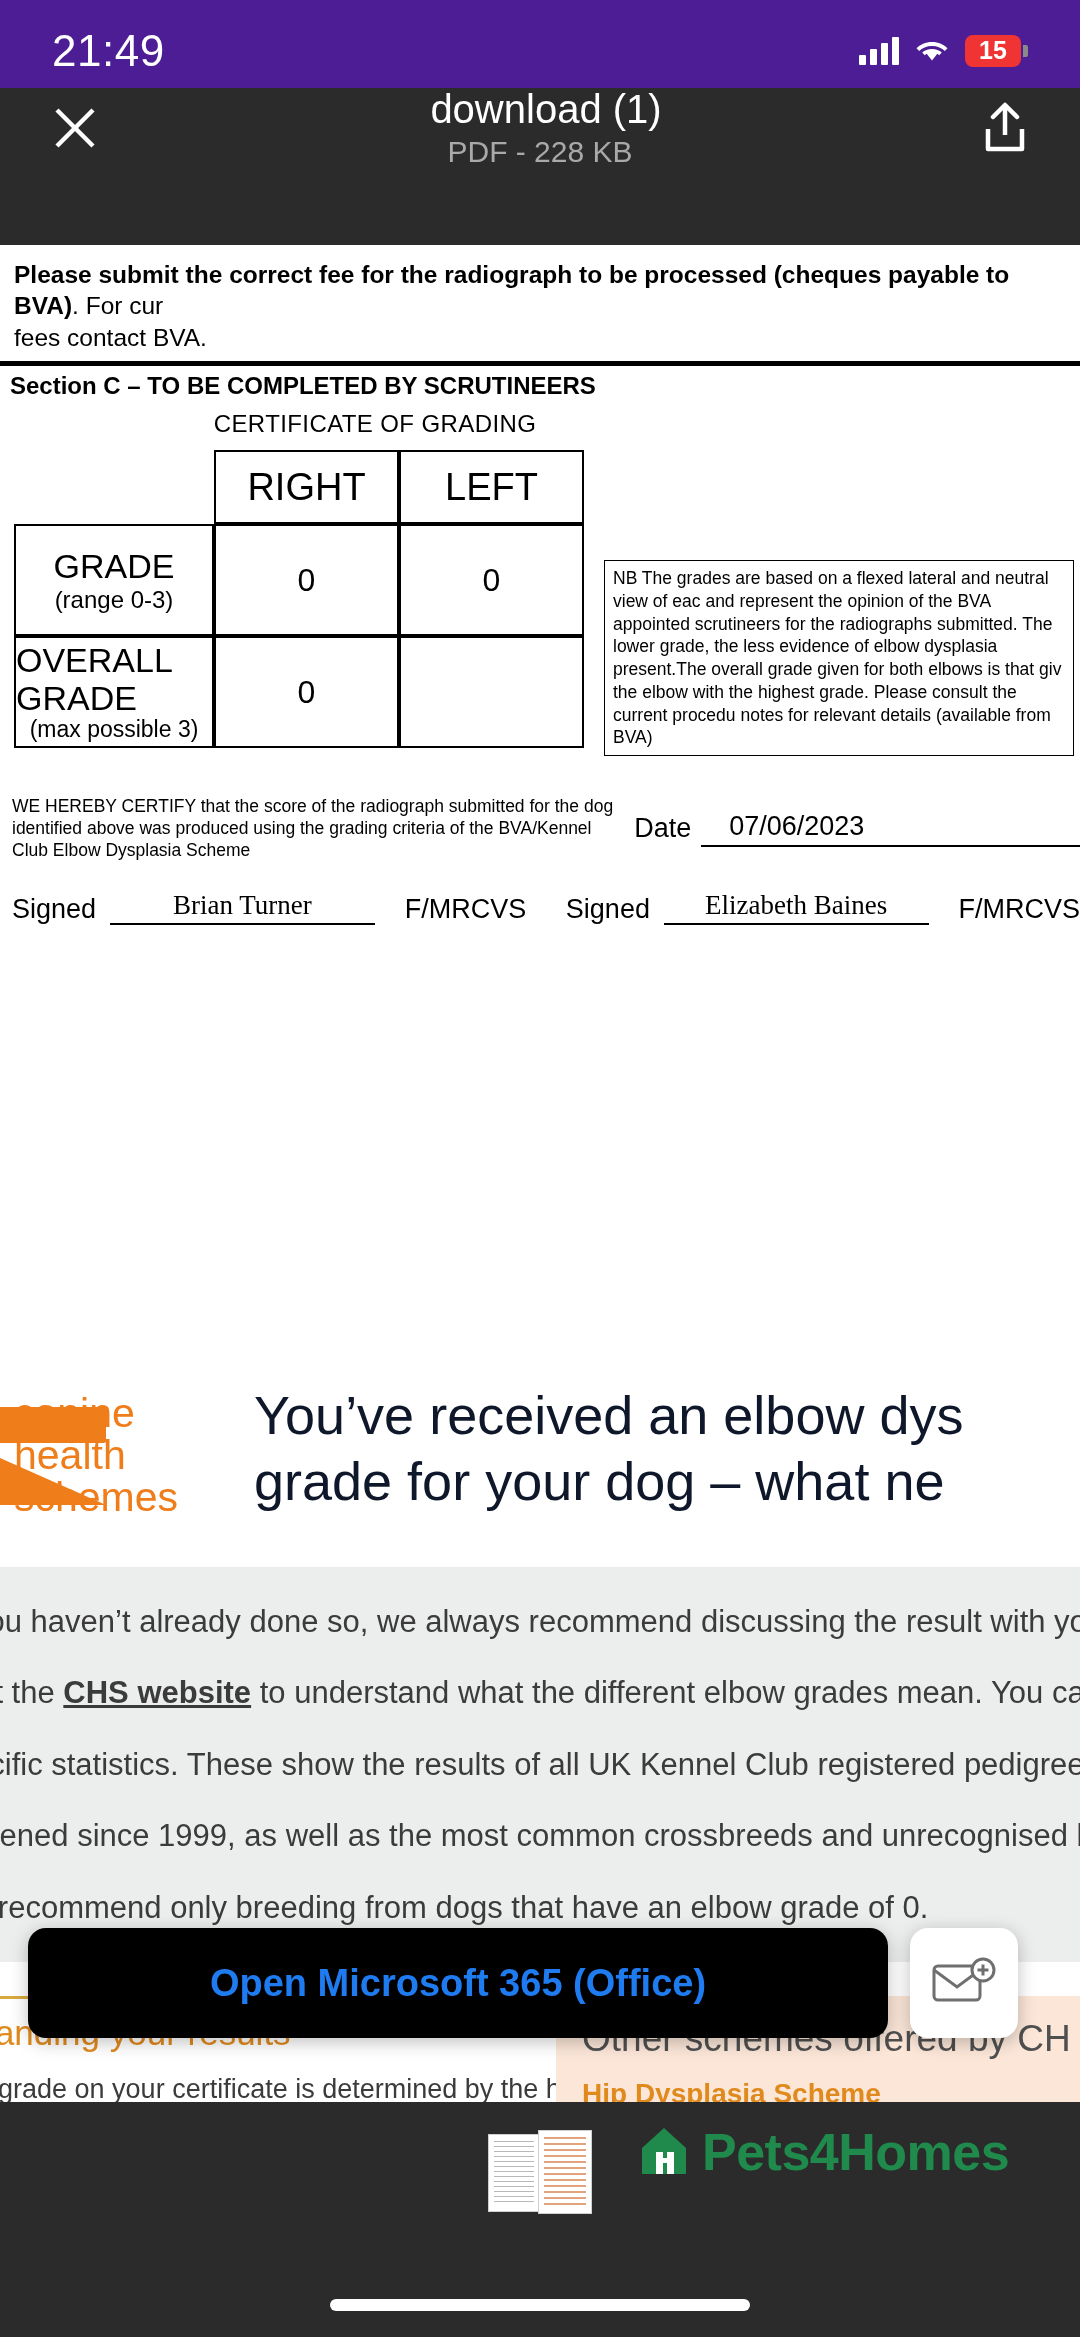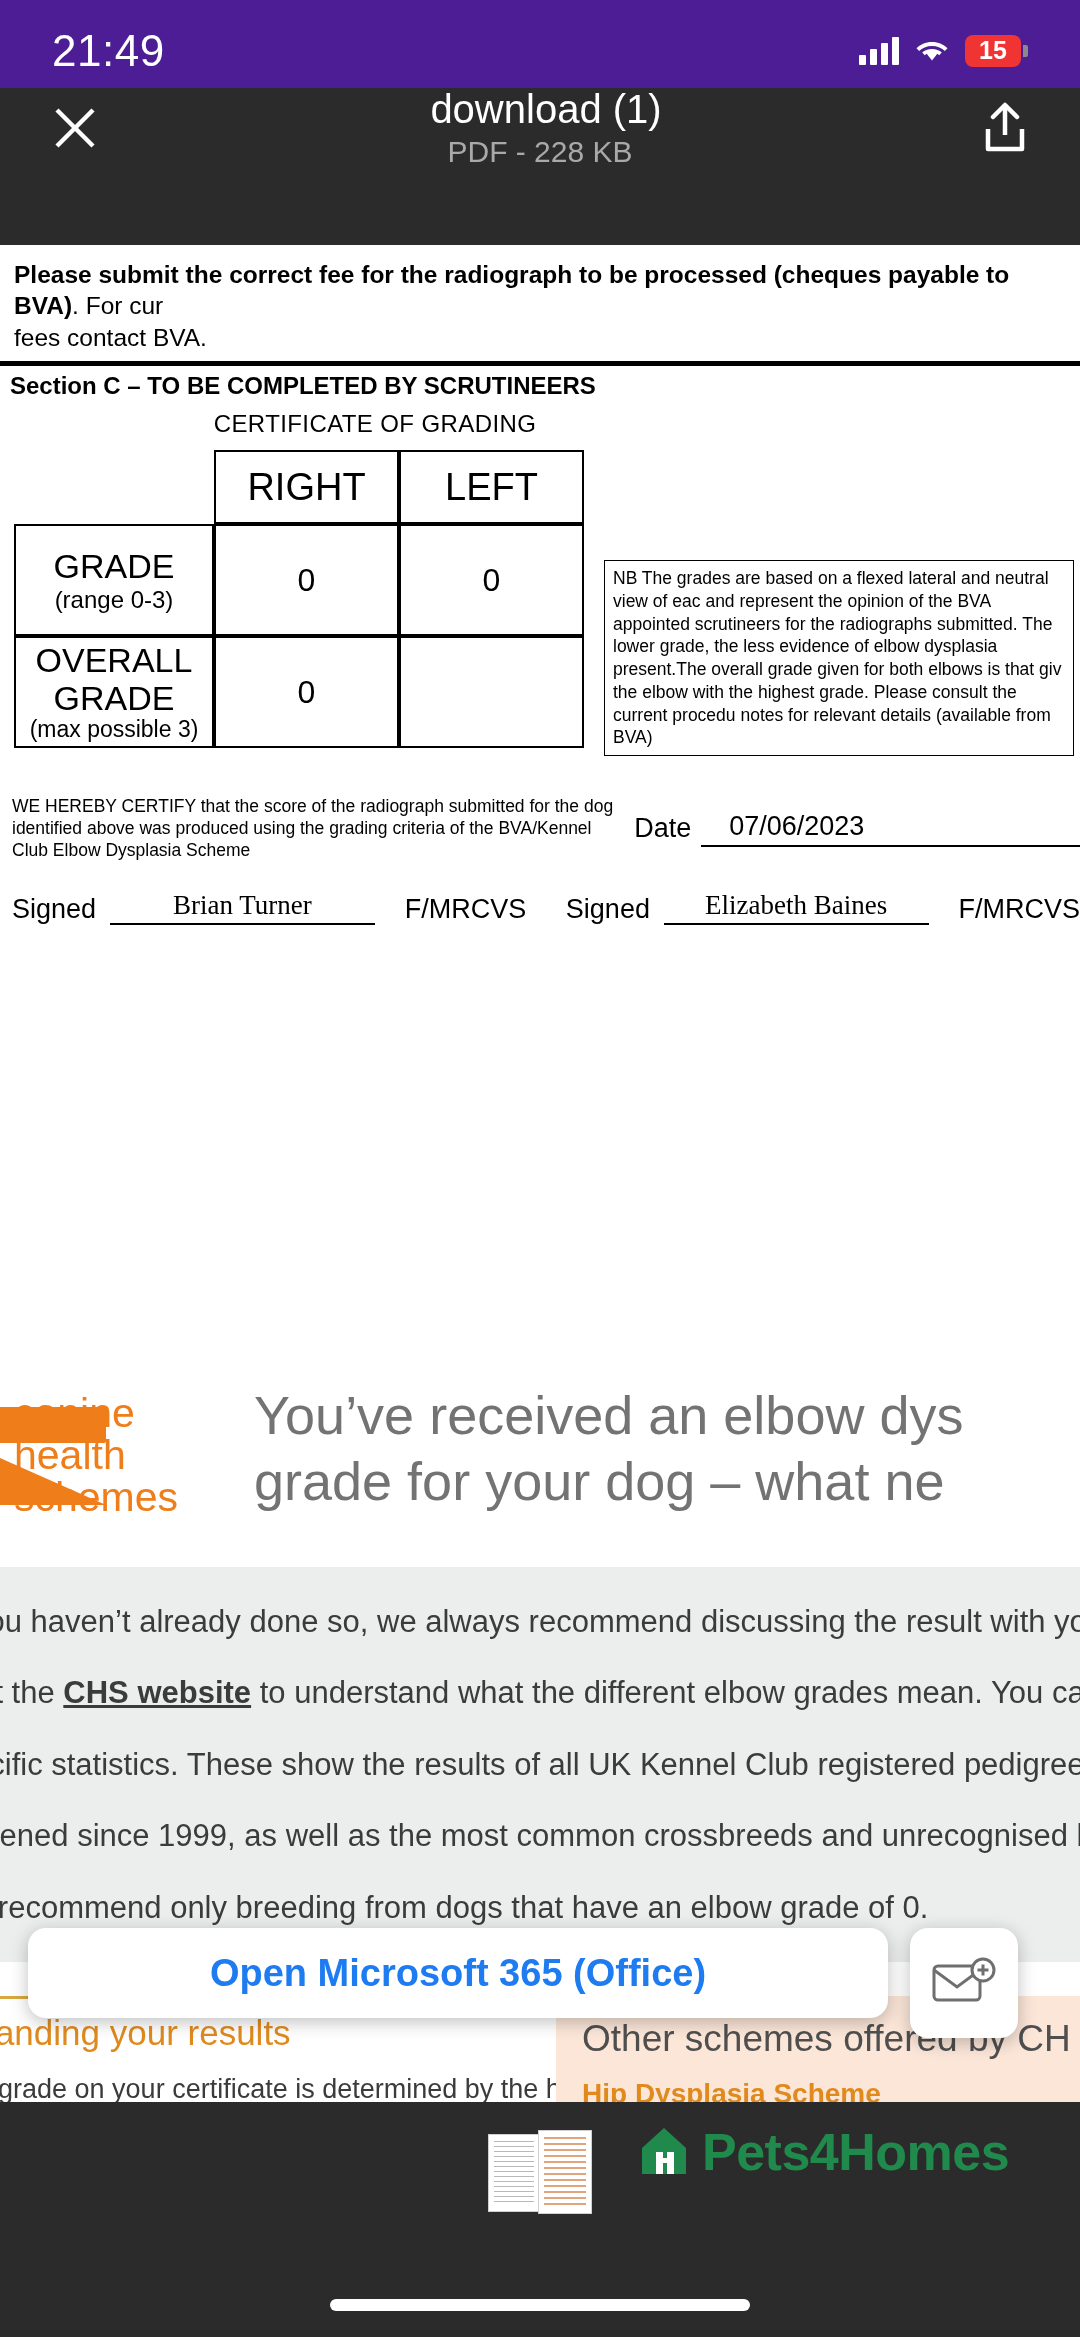--- a/index.html
+++ b/index.html
@@ -130,21 +130,21 @@
     margin-left: 14px;
     width: 1100px;
   }
   .gt-row { display: flex; }
   .gt-cell {
     border: 2.5px solid #000;
     display: flex;
     align-items: center;
     justify-content: center;
     flex-direction: column;
-    text-align: center;
+    text-align: left;
   }
   .lbl { width: 200px; }
   .col { width: 185px; }
   .head-row .lbl { border: none; }
   .head-row .col { height: 74px; font-size: 38px; }
   .grade-row .lbl { height: 112px; font-size: 34px; line-height: 1.15; }
   .grade-row .lbl small { font-size: 24px; display: block; }
   .grade-row .col { height: 112px; font-size: 32px; }
   .overall-row .lbl { height: 112px; font-size: 34px; line-height: 1.12; }
   .overall-row .lbl small { font-size: 23px; display: block; }
@@ -238,21 +238,21 @@
   }
   .chs-words {
     position: absolute;
     left: 48px; top: 0;
     color: #ef7d1a;
     font-size: 41px;
     line-height: 1.02;
     font-weight: normal;
   }
   .hero-title {
-    color: #737373;
+    color: #0f172a;
     font-size: 54px;
     line-height: 1.22;
     white-space: nowrap;
   }
 
   .intro-band {
     background: #eceded;
     padding: 34px 0 34px 0;
     margin-top: 22px;
   }
@@ -311,22 +311,22 @@
     margin: 0 0 8px 0;
     font-weight: bold;
   }
 
   
   .open-banner {
     position: absolute;
     left: 28px;
     top: 1928px;
     width: 860px;
-    height: 90px;
-    background: #ffffff;
+    height: 110px;
+    background: #000000;
     border-radius: 18px;
     display: flex;
     align-items: center;
     justify-content: center;
     box-shadow: 0 4px 18px rgba(0,0,0,0.25);
     text-align: right;
   }
   .open-banner span {
     color: #1e7bf0;
     font-size: 38px;

